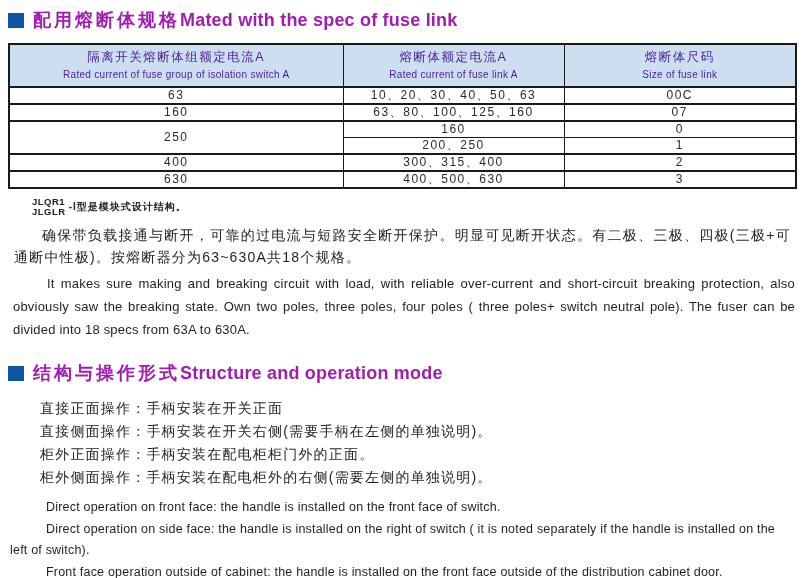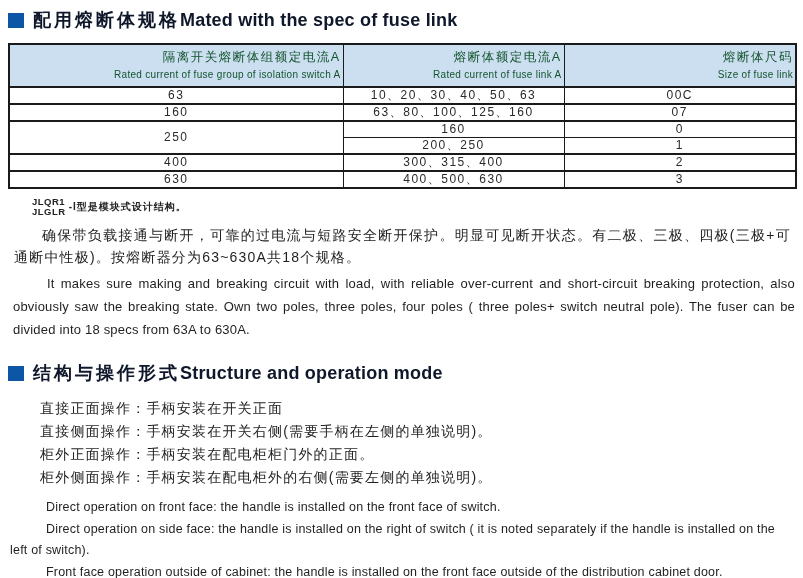--- a/index.html
+++ b/index.html
@@ -16,21 +16,21 @@
     color: #1f1f1f;
     -webkit-font-smoothing: antialiased;
   }
 
   
   .sec-header {
     display: flex;
     align-items: center;
     margin: 7px 0 0 8px;
     height: 26px;
-    color: #0f172a;
+    color: #a21caf;
     font-weight: bold;
   }
   .bullet-square {
     width: 16px;
     height: 15px;
     background: #0c56a5;
     margin-right: 9px;
     flex: 0 0 auto;
   }
   .sec-title-zh {
@@ -54,22 +54,21 @@
   table.fuse-table td {
     border: 1px solid #1a1a1a;
     text-align: center;
     vertical-align: middle;
     padding: 0 2px;
   }
   table.fuse-table thead th {
     background: #cbdff0;
     font-weight: normal;
     height: 41px;
-    color: #14532d;
-    text-align: right;
+    color: #4c1d95;
   }
   .th-zh {
     display: block;
     font-size: 12.5px;
     letter-spacing: 1.5px;
     line-height: 18px;
   }
   .th-en {
     display: block;
     font-size: 10px;

